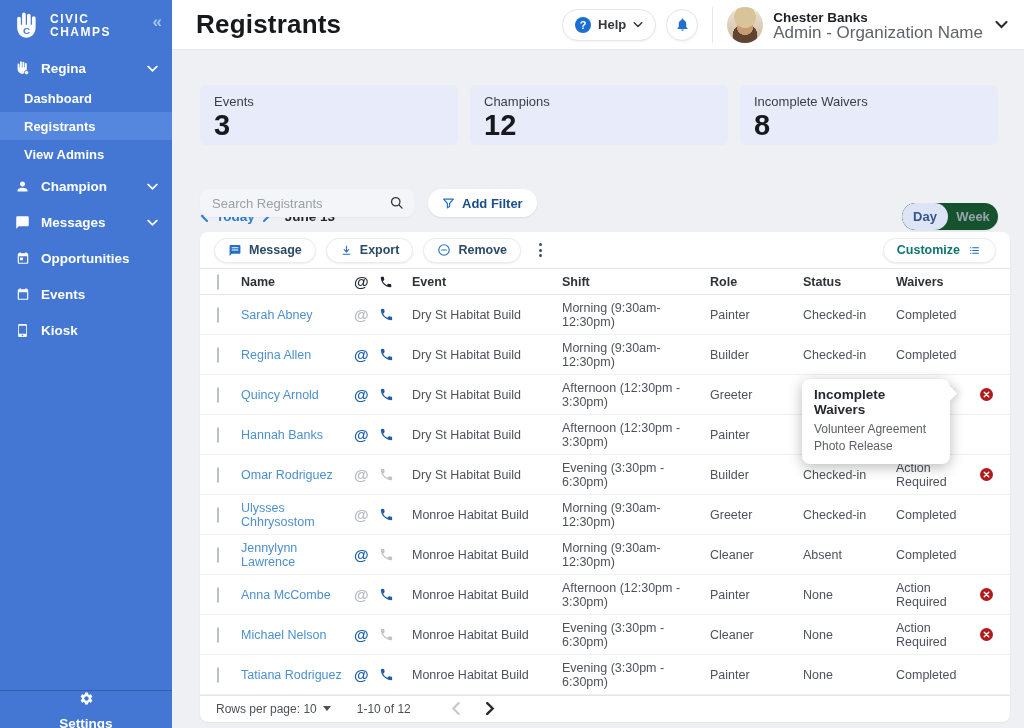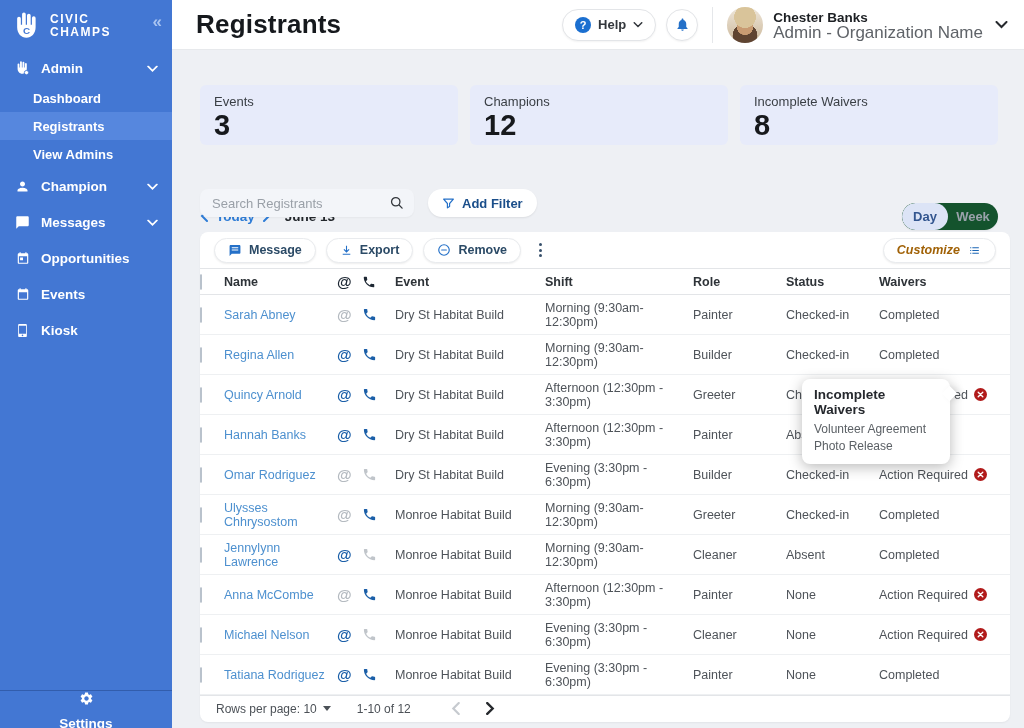--- a/index.html
+++ b/index.html
@@ -6,21 +6,21 @@
   html,body { width:1024px; height:728px; overflow:hidden; }
   body { font-family: "Liberation Sans", sans-serif; position:relative; background:#eef0f4; }
 
   
   .sidebar { position:absolute; left:0; top:0; width:172px; height:728px; background:#4377d3; color:#fff; z-index:5; }
   .logo-row { display:flex; align-items:center; gap:8px; padding:10px 12px; position:relative; }
   .brand-text { font-size:12px; font-weight:800; letter-spacing:1.5px; line-height:13px; }
   .collapse { position:absolute; right:10px; top:12px; color:#a9c4f1; font-size:17px; font-weight:700; cursor:pointer; }
   .nav-item { display:flex; align-items:center; gap:10px; height:36px; padding:0 14px; font-size:13.5px; font-weight:700; cursor:pointer; position:relative; }
   .nav-item.small { height:32px; }
-  .sub-item { height:28px; padding-left:33px; font-size:13px; font-weight:700; display:flex; align-items:center; cursor:pointer; }
+  .sub-item { height:28px; padding-left:24px; font-size:13px; font-weight:700; display:flex; align-items:center; cursor:pointer; }
   .sub-item.active { background:#5687de; }
   .chev { position:absolute; right:14px; top:50%; transform:translateY(-50%); }
   .settings-row { position:absolute; left:0; right:0; top:690px; border-top:1px solid rgba(20,45,100,.35); height:38px; display:flex; align-items:center; gap:10px; padding:0 14px; font-size:13.5px; font-weight:700; cursor:pointer;flex-direction:column; }
   .icn { display:inline-flex; width:17px; justify-content:center; flex:none; }
 
   
   .topbar { position:absolute; left:172px; right:0; top:0; height:50px; background:#fff; border-bottom:1px solid #e7e9ec; display:flex; align-items:center; z-index:4; }
   .page-title { font-size:26px; font-weight:700; color:#16191d; margin-left:24px; letter-spacing:.2px; }
   .topbar-right { margin-left:auto; display:flex; align-items:center; padding-right:16px; }
   .help-btn { display:flex; align-items:center; gap:7px; height:32px; border:1px solid #e3e5e8; border-radius:16px; padding:0 12px; background:#fff; cursor:pointer; box-shadow:0 1px 2px rgba(0,0,0,.05); }
@@ -60,23 +60,23 @@
   .search-input::placeholder { color:#9aa0a8; }
   .search-icon { position:absolute; right:10px; top:6px; }
   .addfilter-btn { display:flex; align-items:center; gap:7px; height:28px; background:#fff; border:none; border-radius:15px; padding:0 14px; margin-left:14px; font-size:13px; font-weight:700; color:#1a4e8a; box-shadow:0 1px 2px rgba(0,0,0,.08); cursor:pointer; font-family:"Liberation Sans",sans-serif; }
 
   
   .panel { position:absolute; left:28px; right:14px; top:182px; height:490px; background:#fff; border-radius:8px; box-shadow:0 1px 2px rgba(0,0,0,.05); position:absolute; }
   .toolbar { height:36px; display:flex; align-items:center; gap:10px; padding:16px 14px; }
   .tool-btn { display:flex; align-items:center; gap:7px; height:25px; background:#fff; border:1px solid #e9ebee; border-radius:13px; padding:0 13px; font-size:12.5px; font-weight:700; color:#2b4a66; box-shadow:0 1px 2px rgba(0,0,0,.07); cursor:pointer; font-family:"Liberation Sans",sans-serif; }
   .kebab { display:flex; flex-direction:column; gap:2.5px; padding:4px 8px; cursor:pointer; }
   .kebab span { width:3px; height:3px; border-radius:50%; background:#37506b; }
-  .customize-btn { margin-left:auto; color:#a16207;font-style:italic; }
-
-  .tgrid { display:grid; grid-template-columns:24px 113px 25px 33px 150px 148px 93px 93px 1fr; align-items:center; padding:0 0; }
+  .customize-btn { margin-left:auto; color:#0f766e; }
+
+  .tgrid { display:grid; grid-template-columns:24px 113px 25px 33px 150px 148px 93px 93px 1fr; align-items:center; padding:0 17px; }
   .thead { height:27px; border-top:1px solid #e3e5e8; border-bottom:1px solid #e3e5e8; font-size:12.5px; font-weight:700; color:#2e3338; }
   .trow { height:40px; border-bottom:1px solid #eef0f2; font-size:12.5px; color:#4e5359; }
   .checkbox { width:14px; height:14px; border:1.5px solid #b9c2cc; border-radius:3px; background:#fff; cursor:pointer; }
   .name-link { color:#4d90cf; cursor:pointer; }
   .at { font-size:15px; font-weight:700; }
   .at.hdr { color:#1d2733; }
   .at.on { color:#1b5fa8; cursor:pointer; }
   .at.off { color:#b4bac0; }
   .ph { display:flex; }
   .ph.hdr { color:#1d2733; }
@@ -113,21 +113,21 @@
     <span class="collapse">«</span>
   </div>
 
   <div class="nav-item small">
     <span class="icn">
       <svg width="15" height="16" viewBox="0 0 24 26">
           <path fill="#fff" d="M4 7a1.5 1.5 0 013 0v5h1V3.5a1.5 1.5 0 013 0V12h1V4.5a1.5 1.5 0 013 0V12h1V6.5a1.5 1.5 0 013 0V14c0 5.2-3.4 8.5-7.5 8.5S4 19.2 4 14z"></path>
           <circle cx="18.5" cy="20.5" r="3.5" fill="#fff" stroke="#4377d3" stroke-width="1.4"></circle>
         </svg>
     </span>
-    <span>Admin</span>
+    <span>Regina</span>
     <span class="chev"><svg width="11" height="7" viewBox="0 0 12 8">
           <path d="M1 1l5 5 5-5" fill="none" stroke="#fff" stroke-width="2" stroke-linecap="round"></path>
         </svg></span>
   </div>
   <div class="sub-item">
       <span>Dashboard</span>
     </div>
   <div class="sub-item active">
       <span>Registrants</span>
     </div>

